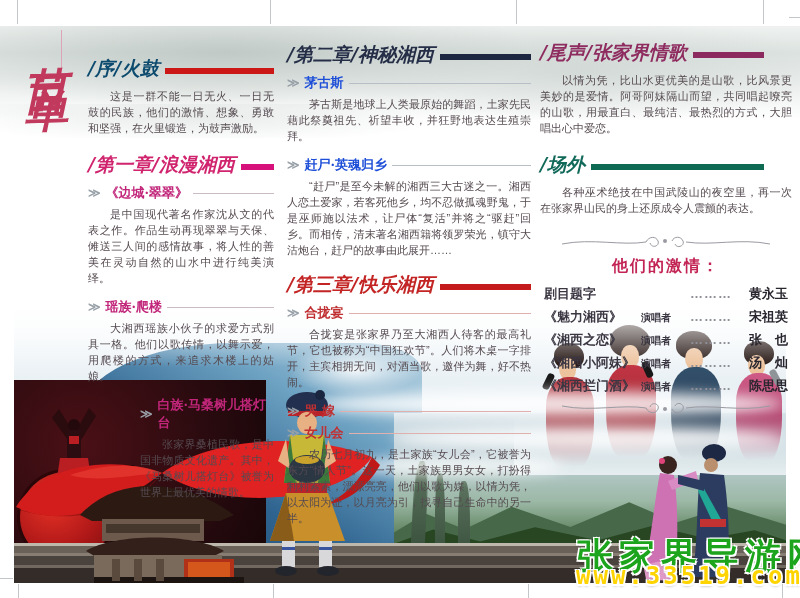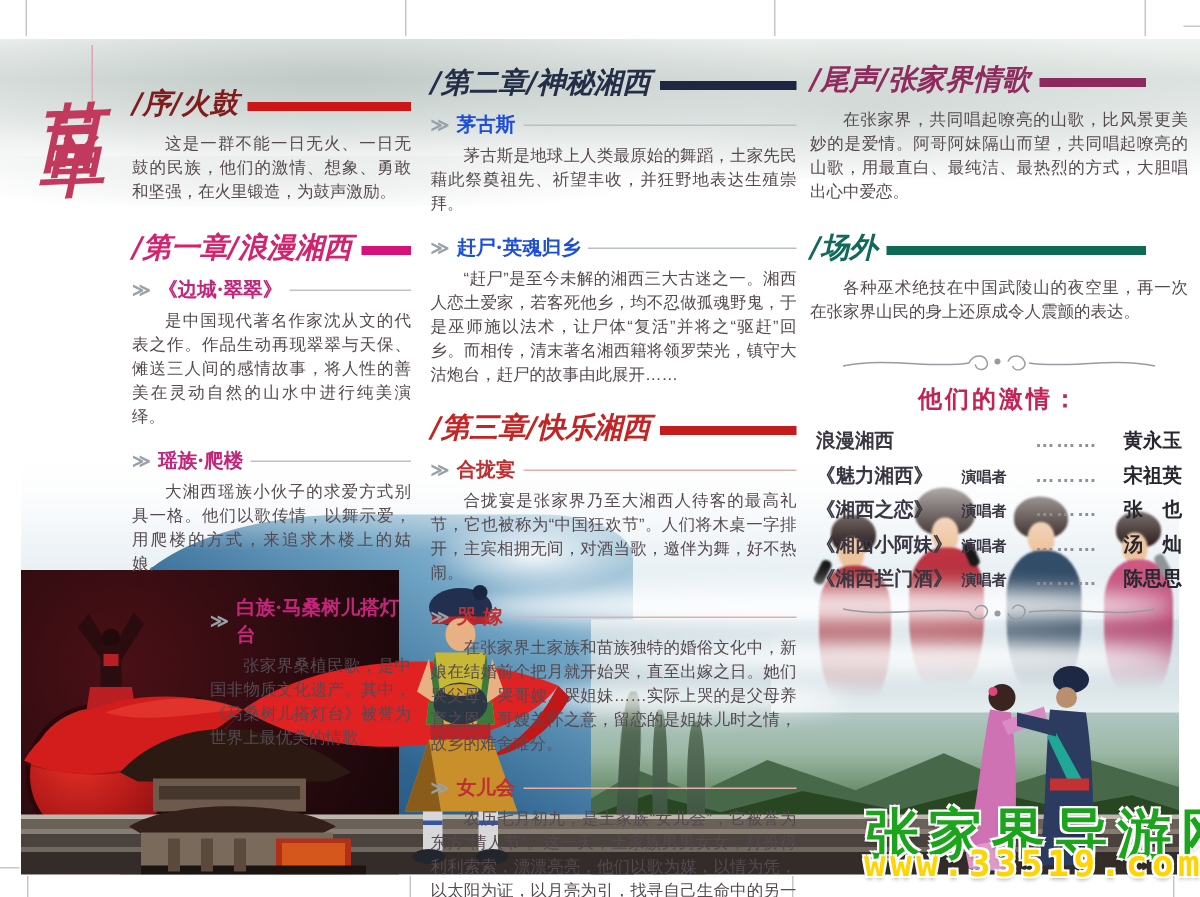--- a/index.html
+++ b/index.html
@@ -233,21 +233,21 @@
       <path d="M84,40 C80,80 82,112 76,144 L112,144 C114,102 112,70 108,42 Z" fill="#2b3c60"></path>
       <path d="M86,52 L106,88 L98,92 L82,58 Z" fill="#21a796"></path>
       <rect x="84" y="86" width="26" height="8" fill="#c23232"></rect>
       <path d="M88,48 L62,42 L62,51 L88,58 Z" fill="#2b3c60"></path>
     </svg>
 
     <div class="fade-top"></div>
   </div>
 
   <div class="col" style="left:88px;top:56px;width:186px">
-    <div class="chead" style="color:#7f1d1d">
+    <div class="chead" style="color:#0c4a6e">
       <span>/序/火鼓</span>
       <span class="bar" style="background:#cc1717"></span>
     </div>
     <p class="para">这是一群不能一日无火、一日无鼓的民族，他们的激情、想象、勇敢和坚强，在火里锻造，为鼓声激励。</p>
 
     <div class="chead" style="color:#d0246f;margin-top:16px">
       <span>/第一章/浪漫湘西</span>
       <span class="bar" style="background:#d6117c"></span>
     </div>
     <div class="c1">
@@ -303,55 +303,54 @@
         <span class="mk">≫</span>
         <span class="t">合拢宴</span>
         <span class="ln"></span>
       </div>
       <p class="para">合拢宴是张家界乃至大湘西人待客的最高礼节，它也被称为“中国狂欢节”。人们将木桌一字排开，主宾相拥无间，对酒当歌，邀伴为舞，好不热闹。</p>
       <div class="sub">
         <span class="mk">≫</span>
         <span class="t">哭 嫁</span>
         <span class="ln"></span>
       </div>
-      <p class="para">在张家界土家族和苗族独特的婚俗文化中，新娘在结婚前个把月就开始哭，直至出嫁之日。她们哭父母、哭哥嫂、哭姐妹……实际上哭的是父母养育之恩，哥嫂关怀之意，留恋的是姐妹儿时之情，故乡的难舍难分。</p>
       <div class="sub">
         <span class="mk">≫</span>
         <span class="t">女儿会</span>
         <span class="ln"></span>
       </div>
       <p class="para">农历七月初九，是土家族“女儿会”，它被誉为东方“情人节”。这一天，土家族男男女女，打扮得利利索索，漂漂亮亮，他们以歌为媒，以情为凭，以太阳为证，以月亮为引，找寻自己生命中的另一半。</p>
     </div>
   </div>
 
   <div class="col" style="left:540px;top:40px;width:252px">
     <div class="chead" style="color:#8e2c60">
       <span>/尾声/张家界情歌</span>
       <span class="bar" style="background:#8c2a60;margin-right:28px"></span>
     </div>
-    <p class="para">在张家界，共同唱起嘹亮的山歌，比风景更美妙的是爱情。阿哥阿妹隔山而望，共同唱起嘹亮的山歌，用最直白、最纯洁、最热烈的方式，大胆唱出心中爱恋。</p>
+    <p class="para">以情为凭，比山水更优美的是山歌，比风景更美妙的是爱情。阿哥阿妹隔山而望，共同唱起嘹亮的山歌，用最直白、最纯洁、最热烈的方式，大胆唱出心中爱恋。</p>
 
     <div class="chead" style="color:#11695a;margin-top:16px">
       <span>/场外</span>
       <span class="bar" style="background:#0e6a52;margin-right:28px"></span>
     </div>
     <p class="para">各种巫术绝技在中国武陵山的夜空里，再一次在张家界山民的身上还原成令人震颤的表达。</p>
 
     <div style="margin-top:18px">
       <svg class="flo" width="212" height="16" viewBox="0 0 212 16">
         <path d="M2,10 C32,4 62,12 86,8" stroke="#9a9aa2" fill="none" stroke-width="1"></path>
         <path d="M86,8 c3,-6 10,-6 12,-1 c2,5 -6,8 -8,2" stroke="#9a9aa2" fill="none" stroke-width="1"></path>
         <circle cx="105" cy="7" r="2" fill="#9a9aa2"></circle>
         <path d="M112,7 c2,-5 9,-5 11,0 c2,5 -6,8 -8,3" stroke="#9a9aa2" fill="none" stroke-width="1"></path>
         <path d="M126,8 C152,12 180,4 210,10" stroke="#9a9aa2" fill="none" stroke-width="1"></path>
       </svg>
       <div class="cred-title">他们的激情：</div>
 
       <div class="crow">
-        <span class="ci">浪漫湘西</span>
+        <span class="ci">剧目题字</span>
         <span class="cr"></span>
         <span class="cl">………</span>
         <span class="cn">黄永玉</span>
       </div>
       <div class="crow">
         <span class="ci">《魅力湘西》</span>
         <span class="cr">演唱者</span>
         <span class="cl">………</span>
         <span class="cn">宋祖英</span>
       </div>

